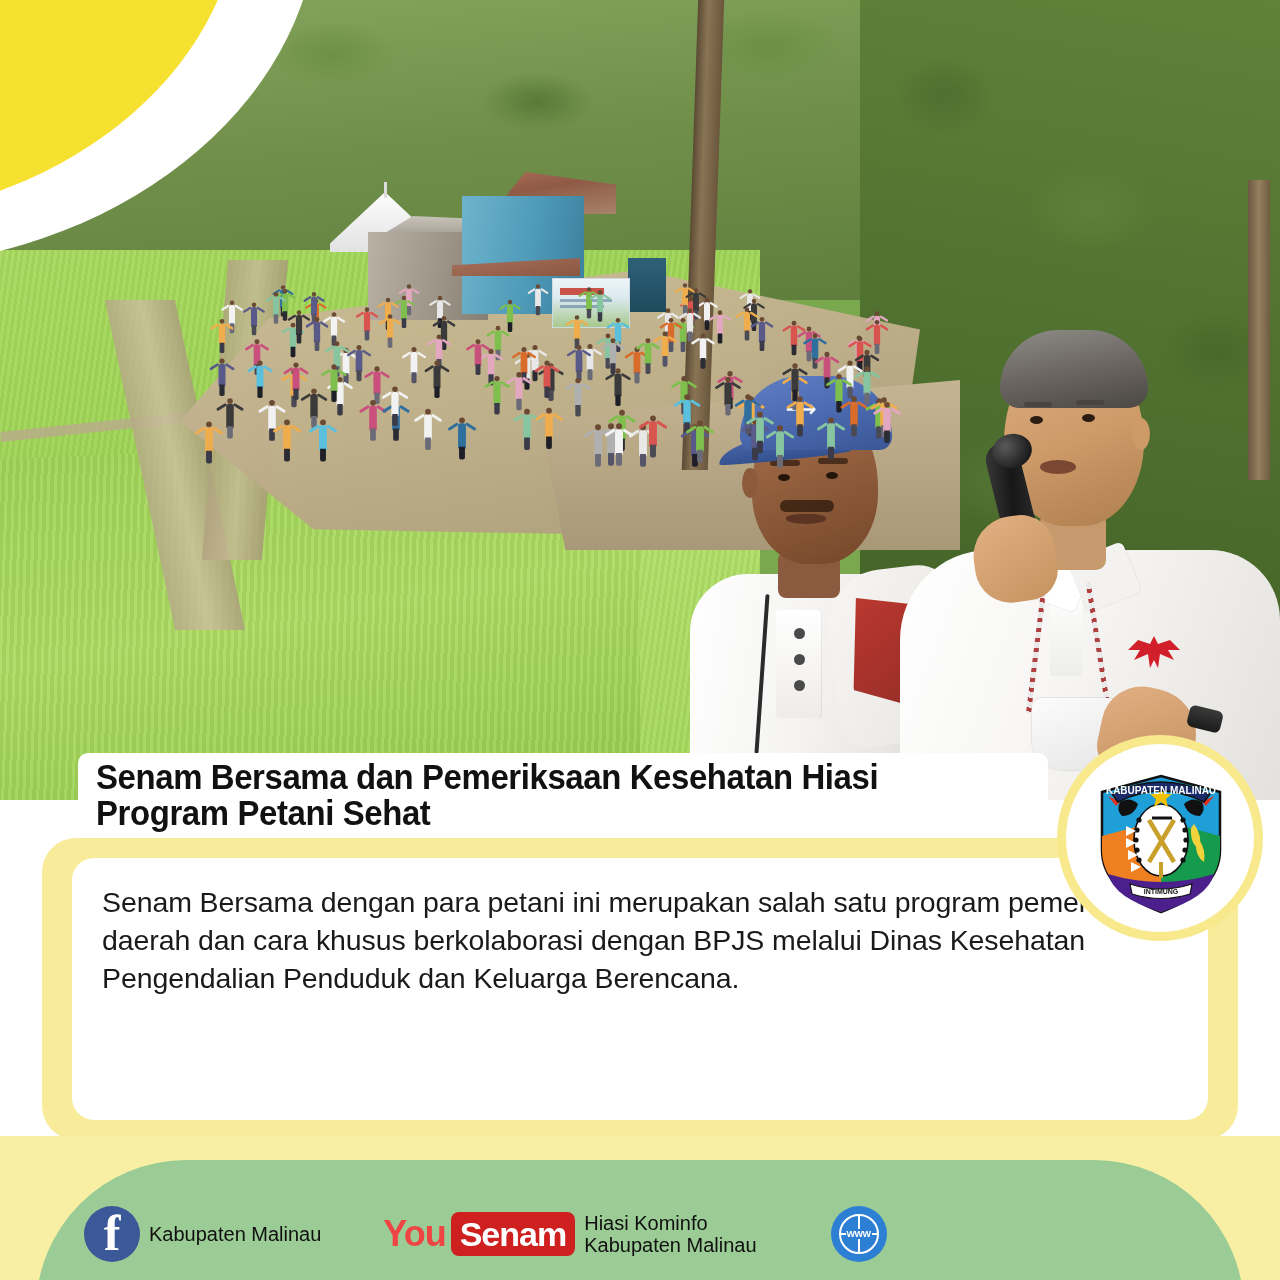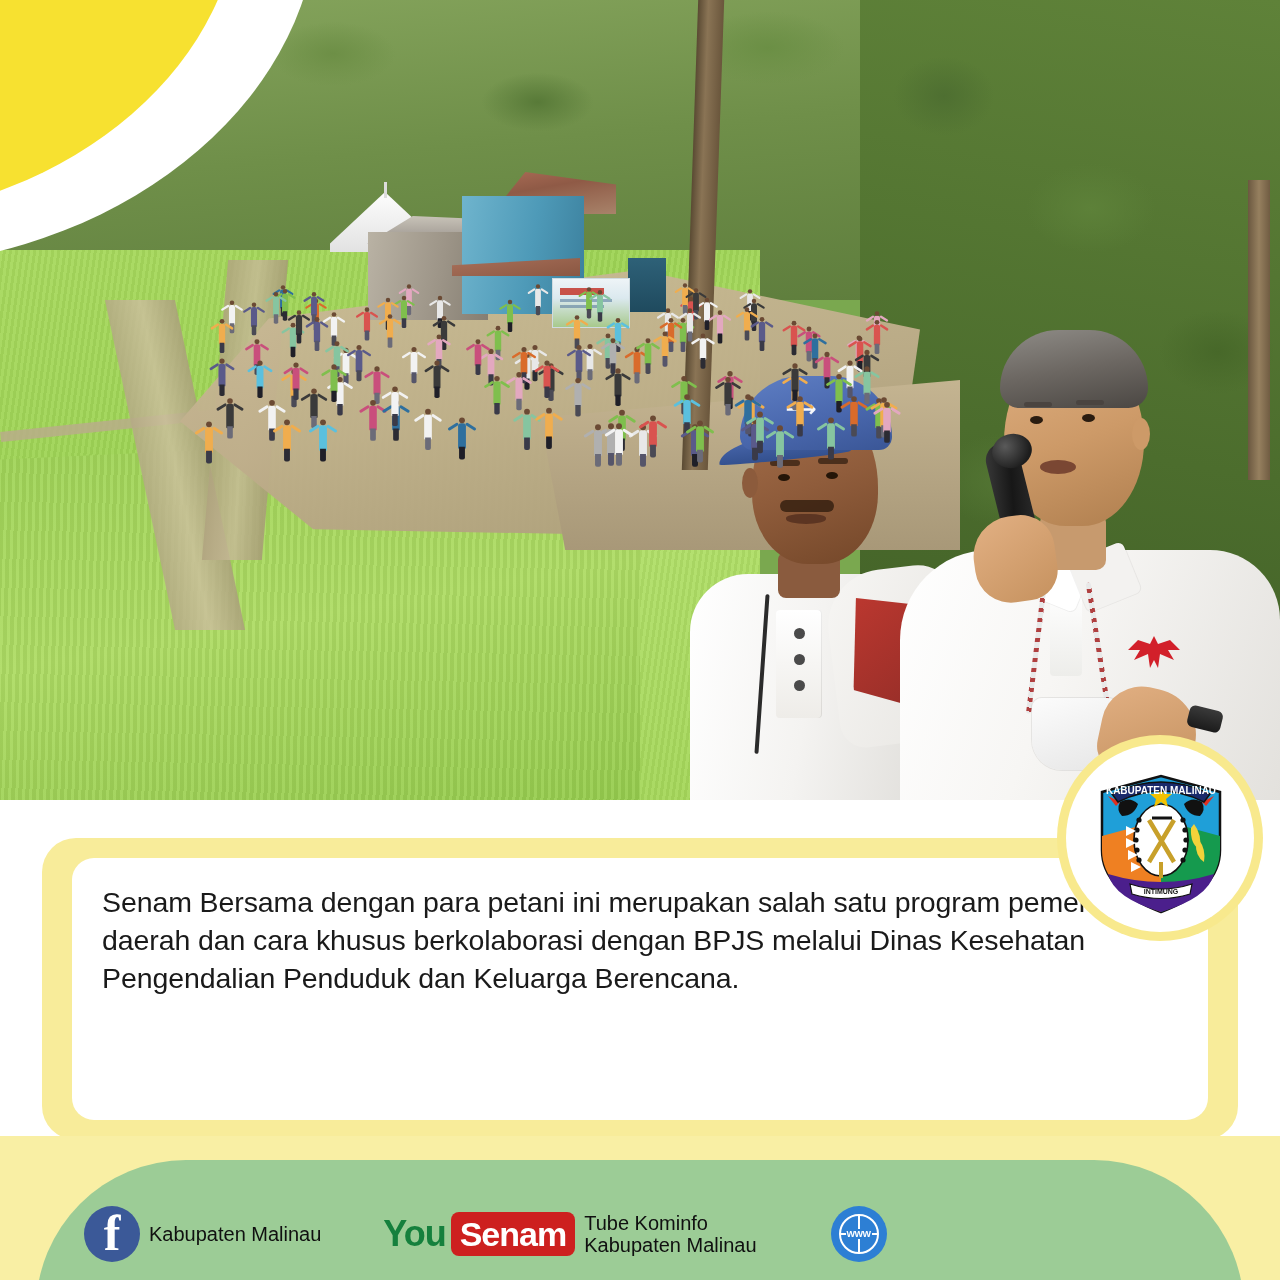--- a/index.html
+++ b/index.html
@@ -254,21 +254,21 @@
   .ig-icon{width:56px;height:56px;border-radius:16px;flex:0 0 auto;
     background:radial-gradient(circle at 28% 104%,#fdc468 0%,#f56040 26%,#e1306c 52%,#a333c8 74%,#4c68d7 100%);
     display:flex;align-items:center;justify-content:center;}
   .ig-sq{width:34px;height:34px;border:4px solid #fff;border-radius:11px;
     position:relative;display:flex;align-items:center;justify-content:center;}
   .ig-sq::before{content:"";width:14px;height:14px;border:4px solid #fff;border-radius:50%;}
   .ig-sq::after{content:"";position:absolute;right:2px;top:1px;width:4px;height:4px;
     border-radius:50%;background:#fff;}
   .yt-icon{display:flex;align-items:center;flex:0 0 auto;}
   .yt-you{font-family:"Liberation Sans", sans-serif;font-weight:bold;font-size:36px;
-    color:#15803d;letter-spacing:-1px;}
+    color:#ef4444;letter-spacing:-1px;}
   .yt-tube{background:#cd201f;color:#fff;font-family:"Liberation Sans", sans-serif;
     font-weight:bold;font-size:34px;letter-spacing:-1px;border-radius:8px;
     padding:0 9px;margin-left:5px;line-height:44px;}
   .web-icon{width:56px;height:56px;border-radius:50%;background:#2d7fd4;
     position:relative;flex:0 0 auto;display:flex;align-items:center;justify-content:center;}
   .globe{width:36px;height:36px;border-radius:50%;border:2.5px solid #fff;position:relative;
     display:flex;align-items:center;justify-content:center;}
   .globe::before{content:"";position:absolute;left:50%;top:0;width:0;height:36px;
     border-left:2.5px solid #fff;transform:translateX(-50%);}
   .globe::after{content:"";position:absolute;left:0;top:50%;width:36px;height:0;
@@ -977,20 +977,23 @@
         <div class="m2-hand-r"></div>
         <div class="m2-watch"></div>
       </div>
 
     </div>
   </div>
 
   <div class="swoosh-white"></div>
   <div class="swoosh-yellow"></div>
 
+  <div class="headline">
+    <h1>Senam Bersama dan Pemeriksaan Kesehatan Hiasi Program Petani Sehat</h1>
+  </div>
 
   <div class="card-outer"></div>
   <div class="card-inner">
     <p>Senam Bersama dengan para petani ini merupakan salah satu program pemerintah daerah dan cara khusus berkolaborasi dengan BPJS melalui Dinas Kesehatan Pengendalian Penduduk dan Keluarga Berencana.</p>
   </div>
 
   <div class="emblem-ring"></div>
   <div class="emblem">
     <svg viewBox="0 0 150 160" width="150" height="160" aria-hidden="true">
 
@@ -1062,21 +1065,21 @@
       </div>
     </div>
 
 
     <div class="sitem" style="margin-left:62px">
       <div class="yt-icon">
         <span class="yt-you">You</span>
         <span class="yt-tube">Senam</span>
       </div>
       <div class="stxt">
-        <span>Tube Kominfo</span>
+        <span>Hiasi Kominfo</span>
         <span>Kabupaten Malinau</span>
       </div>
     </div>
 
     <div class="sitem" style="margin-left:74px">
       <div class="web-icon">
         <div class="globe">
           <span class="globe-www">WWW</span>
         </div>
       </div>

